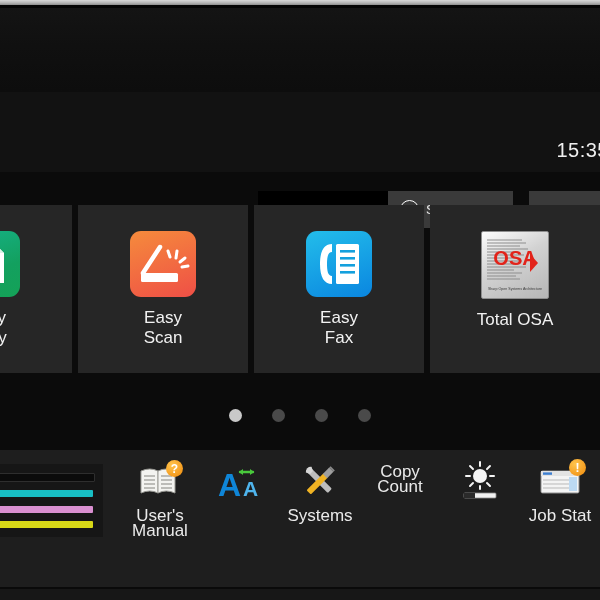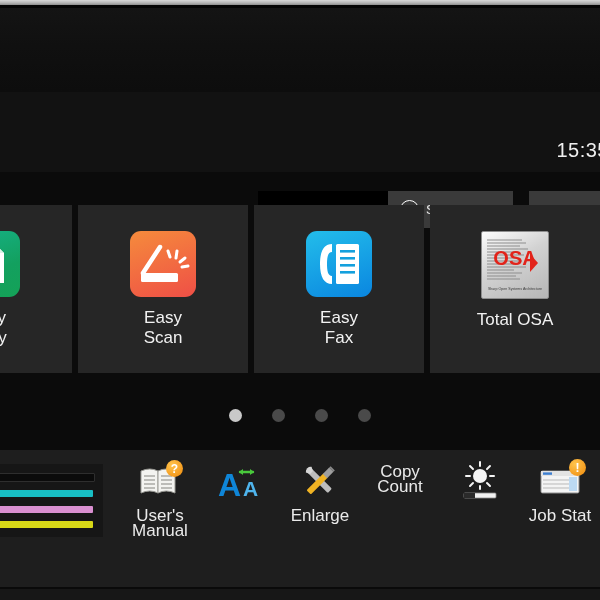--- a/index.html
+++ b/index.html
@@ -253,21 +253,21 @@
               <rect x="22" y="6" width="6" height="30" rx="1.5" fill="#bdbdbd"></rect>
               <path d="M21 6 a5 5 0 0 1 8 0 l-2 4 h-4 z" fill="#d6d6d6"></path>
             </g>
             <g transform="rotate(45 25 22)">
               <rect x="22" y="14" width="6" height="24" rx="1" fill="#f0b323"></rect>
               <rect x="22" y="6" width="6" height="9" fill="#9e9e9e"></rect>
               <path d="M22 6 h6 v-2 h-6 z" fill="#8a8a8a"></path>
             </g>
           </svg>
         </div>
-        <div class="tt" style="white-space:pre-line">Enlarge</div>
+        <div class="tt" style="white-space:pre-line">Systems</div>
       </div>
 
       <div class="tool">
         <div class="tt" style="white-space:pre-line">Copy
 Count</div>
       </div>
 
       <div class="tool">
         <div class="gi">
           <svg viewBox="0 0 50 44" width="50" height="44" aria-hidden="true">

